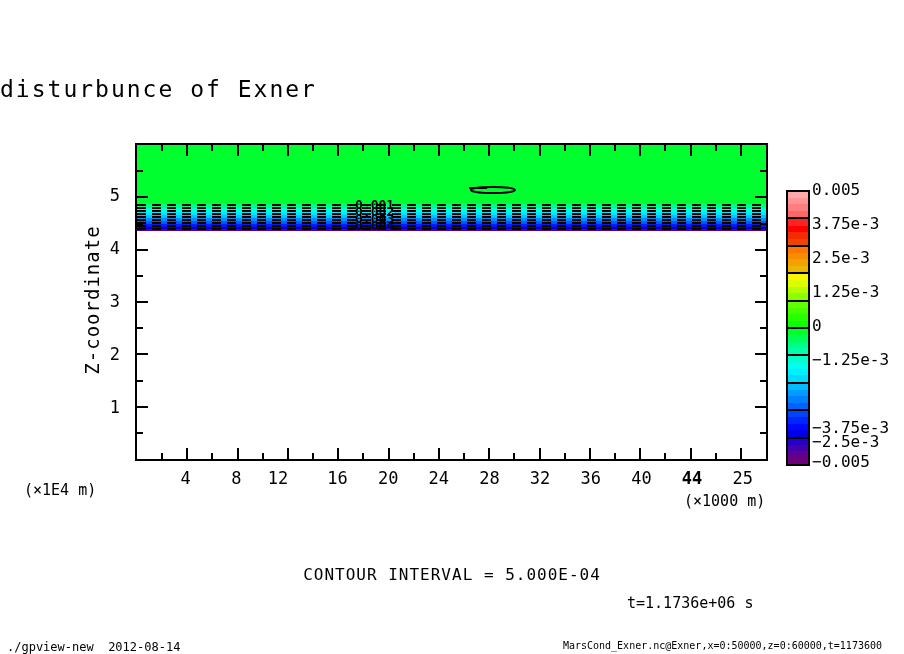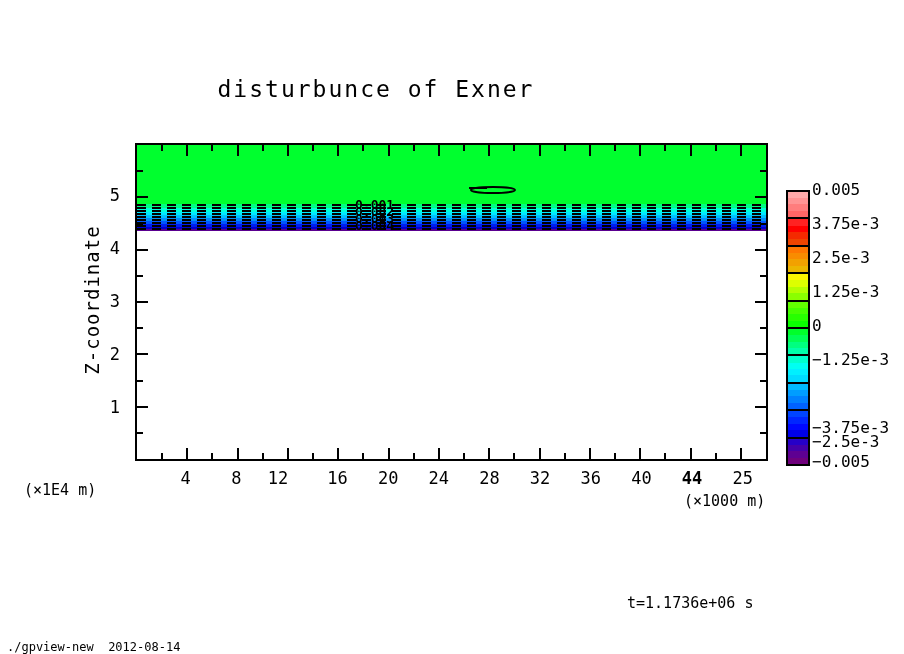--- a/index.html
+++ b/index.html
@@ -1,19 +1,19 @@
 <!DOCTYPE html>
 <html><head>
 <meta charset="utf-8">
 <style>
   html,body{margin:0;padding:0;background:#fff;}
   .fig{position:relative;width:904px;height:654px;background:#ffffff;overflow:hidden;
        font-family:"DejaVu Sans Mono", monospace;color:#000;}
   .abs{position:absolute;}
-  .title{left:0;top:76px;width:752px;text-align:center;font-size:23px;letter-spacing:2px;white-space:pre;}
+  .title{left:0;top:76px;width:752px;font-size:23px;letter-spacing:2px;white-space:pre;}
   .plot{left:135px;top:143px;width:633px;height:318px;border:2px solid #000;box-sizing:border-box;background:#fff;overflow:hidden;}
   .strip{position:absolute;left:0;width:100%;}
   .dash{position:absolute;left:0;width:100%;height:2px;
         background:repeating-linear-gradient(to right,#000 0 9px,transparent 9px 15px);}
   .tick{position:absolute;background:#000;}
   .xt-label{position:absolute;width:44px;text-align:center;font-size:17px;top:468px;}
   .yt-label{position:absolute;width:30px;text-align:right;font-size:17px;left:90px;}
   .cb-wrap{left:786px;top:190px;width:20px;height:272px;border:2px solid #000;box-sizing:content-box;
            display:flex;flex-direction:column;}
   .cb-box{flex:1 1 0;border-bottom:2px solid #000;}
@@ -146,23 +146,25 @@
       <div class="cb-box" style="background: linear-gradient(rgb(255, 119, 0) 0px, rgb(255, 119, 0) 25%, rgb(249, 140, 0) 25%, rgb(249, 140, 0) 50%, rgb(242, 161, 0) 50%, rgb(242, 161, 0) 75%, rgb(236, 182, 0) 75%, rgb(236, 182, 0) 100%);"></div>
       <div class="cb-box" style="background: linear-gradient(rgb(253, 245, 0) 0px, rgb(253, 245, 0) 25%, rgb(220, 255, 0) 25%, rgb(220, 255, 0) 50%, rgb(179, 255, 0) 50%, rgb(179, 255, 0) 75%, rgb(138, 255, 0) 75%, rgb(138, 255, 0) 100%);"></div>
       <div class="cb-box" style="background: linear-gradient(rgb(98, 255, 0) 0px, rgb(98, 255, 0) 25%, rgb(69, 255, 0) 25%, rgb(69, 255, 0) 50%, rgb(39, 255, 0) 50%, rgb(39, 255, 0) 75%, rgb(10, 255, 0) 75%, rgb(10, 255, 0) 100%);"></div>
       <div class="cb-box" style="background: linear-gradient(rgb(0, 255, 43) 0px, rgb(0, 255, 43) 25%, rgb(0, 255, 85) 25%, rgb(0, 255, 85) 50%, rgb(0, 255, 128) 50%, rgb(0, 255, 128) 75%, rgb(0, 255, 170) 75%, rgb(0, 255, 170) 100%);"></div>
       <div class="cb-box" style="background: linear-gradient(rgb(0, 255, 204) 0px, rgb(0, 255, 204) 25%, rgb(0, 255, 242) 25%, rgb(0, 255, 242) 50%, rgb(0, 240, 255) 50%, rgb(0, 240, 255) 75%, rgb(0, 220, 255) 75%, rgb(0, 220, 255) 100%);"></div>
       <div class="cb-box" style="background: linear-gradient(rgb(0, 187, 255) 0px, rgb(0, 187, 255) 25%, rgb(0, 157, 255) 25%, rgb(0, 157, 255) 50%, rgb(0, 128, 255) 50%, rgb(0, 128, 255) 75%, rgb(0, 98, 255) 75%, rgb(0, 98, 255) 100%);"></div>
       <div class="cb-box" style="background: linear-gradient(rgb(0, 68, 255) 0px, rgb(0, 68, 255) 25%, rgb(0, 38, 255) 25%, rgb(0, 38, 255) 50%, rgb(0, 8, 255) 50%, rgb(0, 8, 255) 75%, rgb(0, 0, 232) 75%, rgb(0, 0, 232) 100%);"></div>
       <div class="cb-box" style="background: linear-gradient(rgb(38, 0, 200) 0px, rgb(38, 0, 200) 25%, rgb(68, 0, 170) 25%, rgb(68, 0, 170) 50%, rgb(94, 0, 146) 50%, rgb(94, 0, 146) 75%, rgb(111, 0, 124) 75%, rgb(111, 0, 124) 100%);"></div>
     </div>
 
+  <div class="abs cinterval">CONTOUR INTERVAL = 5.000E-04</div>
   <div class="abs tstamp">t=1.1736e+06 s</div>
 
   <div class="abs foot-l">./gpview-new  2012-08-14</div>
+  <div class="abs foot-r">MarsCond_Exner.nc@Exner,x=0:50000,z=0:60000,t=1173600</div>
 
 <div class="abs xt-label" style="left: 163.64px;">4</div>
     <div class="abs xt-label" style="left: 214.28px;">8</div>
     <div class="abs xt-label" style="left: 256px;">12</div>
     <div class="abs xt-label" style="left: 315.56px; text-align: center;">16</div>
     <div class="abs xt-label" style="left: 366.2px;">20</div>
     <div class="abs xt-label" style="left: 416.84px;">24</div>
     <div class="abs xt-label" style="left: 467.48px;">28</div>
     <div class="abs xt-label" style="left: 518.12px;">32</div>
     <div class="abs xt-label" style="left: 568.76px;">36</div>

